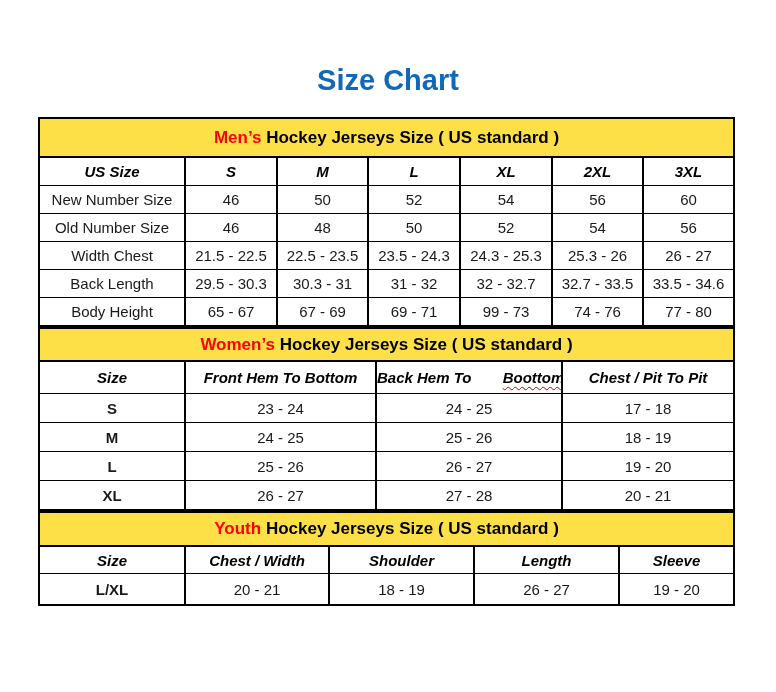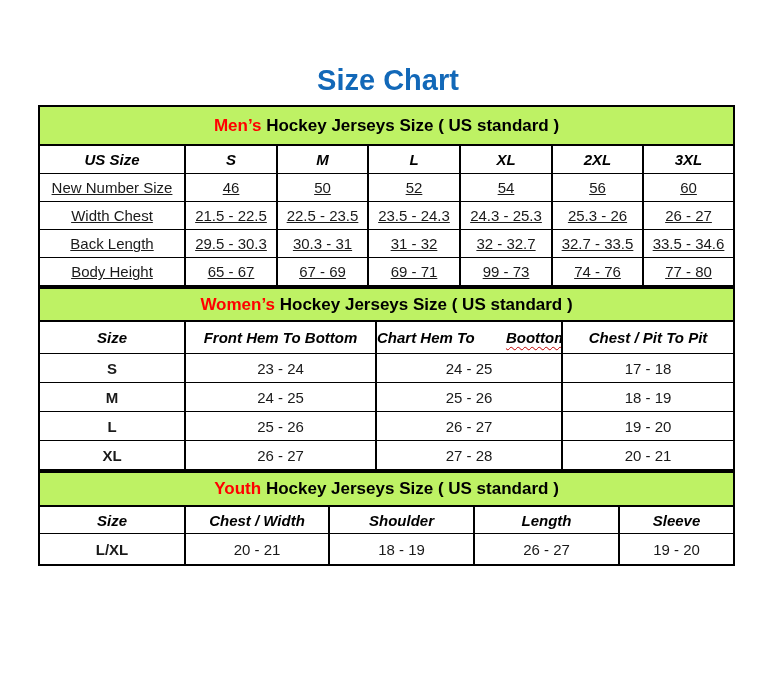--- a/index.html
+++ b/index.html
@@ -12,21 +12,21 @@
     font-family: "Liberation Sans", sans-serif;
   }
   .page {
     width: 776px;
     height: 692px;
     position: relative;
   }
   .page-title {
     margin: 0;
     padding-top: 64px;
-    padding-bottom: 8px;
+    padding-bottom: 20px;
     text-align: center;
     font-size: 29px;
     font-weight: 700;
     color: #1268b8;
     letter-spacing: 0px;
     line-height: 1.15;
   }
   .tables-wrap {
     margin-left: 38px;
     width: 695px;
@@ -45,21 +45,21 @@
     border-right: 2px solid #000000;
     text-align: center;
     vertical-align: middle;
     padding: 0;
     color: #1a1a1a;
     font-size: 15px;
     overflow: hidden;
     white-space: nowrap;
   }
   table.size-table .banner-cell {
-    background: #bef264;
+    background: #fde047;
     border-top: 2.5px solid #000000;
     border-bottom: 2.5px solid #000000;
     font-weight: 700;
     font-size: 17px;
     color: #000000;
   }
   table.size-table .banner-red {
     color: #ff0000;
   }
   table.size-table th {
@@ -69,21 +69,21 @@
     font-style: italic;
   }
   .misspell {
     text-decoration: underline wavy #c00000 1px;
     text-underline-offset: 3px;
     margin-left: 27px;
   }
   
   #mens .banner-cell   { height: 37px; }
   #mens th             { height: 27px; }
-  #mens td.data        { height: 27px; text-decoration: underline; }
+  #mens td.data        { height: 27px; }
   #womens .banner-cell { height: 31px; }
   #womens th           { height: 31px; }
   #womens td.data      { height: 28px; }
   #youth .banner-cell  { height: 32px; }
   #youth th            { height: 26px; }
   #youth td.data       { height: 30px; }
   
   #womens td.row-label, #youth td.row-label { font-weight: 700; }
 </style>
 </head>
@@ -119,20 +119,29 @@
           <tr>
             <td class="data row-label">New Number Size</td>
             <td class="data">46</td>
             <td class="data">50</td>
             <td class="data">52</td>
             <td class="data">54</td>
             <td class="data">56</td>
             <td class="data">60</td>
           </tr>
           <tr>
+            <td class="data row-label">Old Number Size</td>
+            <td class="data">46</td>
+            <td class="data">48</td>
+            <td class="data">50</td>
+            <td class="data">52</td>
+            <td class="data">54</td>
+            <td class="data">56</td>
+          </tr>
+          <tr>
             <td class="data row-label">Width Chest</td>
             <td class="data">21.5 - 22.5</td>
             <td class="data">22.5 - 23.5</td>
             <td class="data">23.5 - 24.3</td>
             <td class="data">24.3 - 25.3</td>
             <td class="data">25.3 - 26</td>
             <td class="data">26 - 27</td>
           </tr>
           <tr>
             <td class="data row-label">Back Length</td>
@@ -161,21 +170,21 @@
           <col style="width: 186px;">
           <col style="width: 172px;">
         </colgroup>
         <tbody>
           <tr>
             <td colspan="4" class="banner-cell"><span class="banner-red">Women’s</span><span> Hockey Jerseys Size ( US standard )</span></td>
           </tr>
           <tr>
             <th>Size</th>
             <th>Front Hem To Bottom</th>
-            <th><span>Chart Hem To </span><span class="misspell">Boottom</span></th>
+            <th><span>Back Hem To </span><span class="misspell">Boottom</span></th>
             <th>Chest / Pit To Pit</th>
           </tr>
           <tr>
             <td class="data row-label">S</td>
             <td class="data">23 - 24</td>
             <td class="data">24 - 25</td>
             <td class="data">17 - 18</td>
           </tr>
           <tr>
             <td class="data row-label">M</td>

